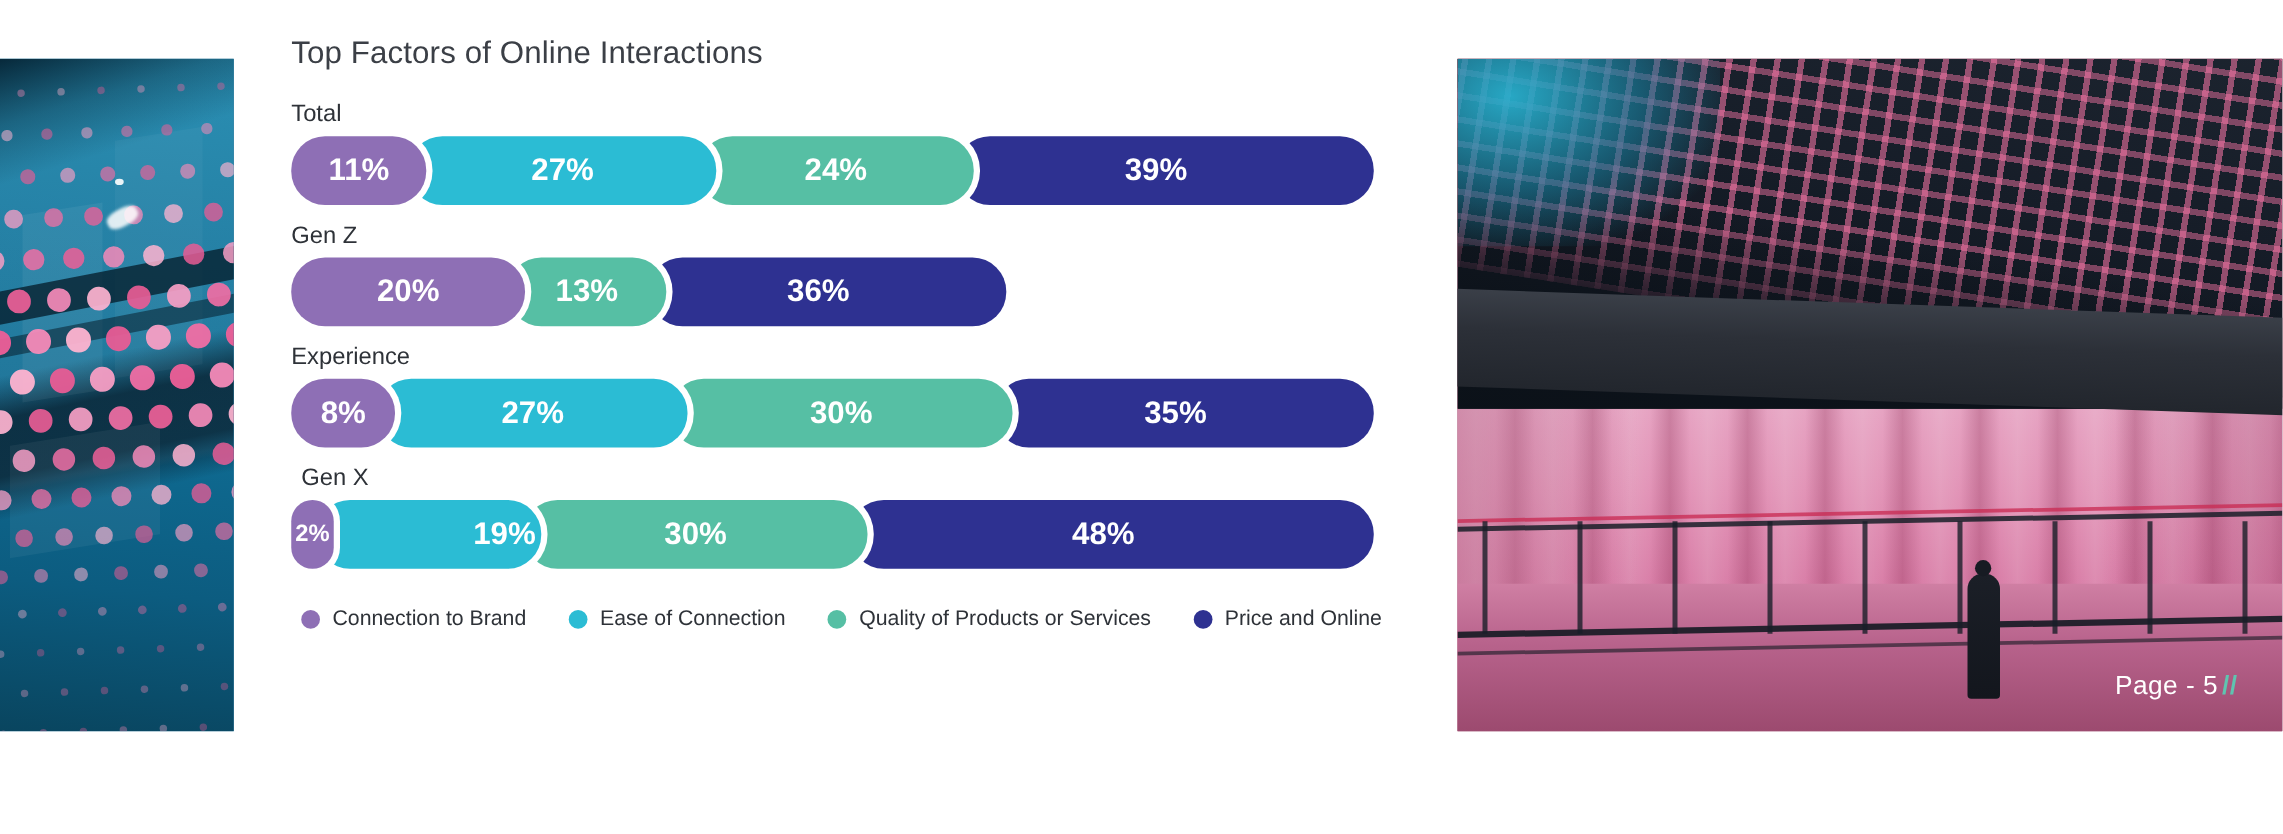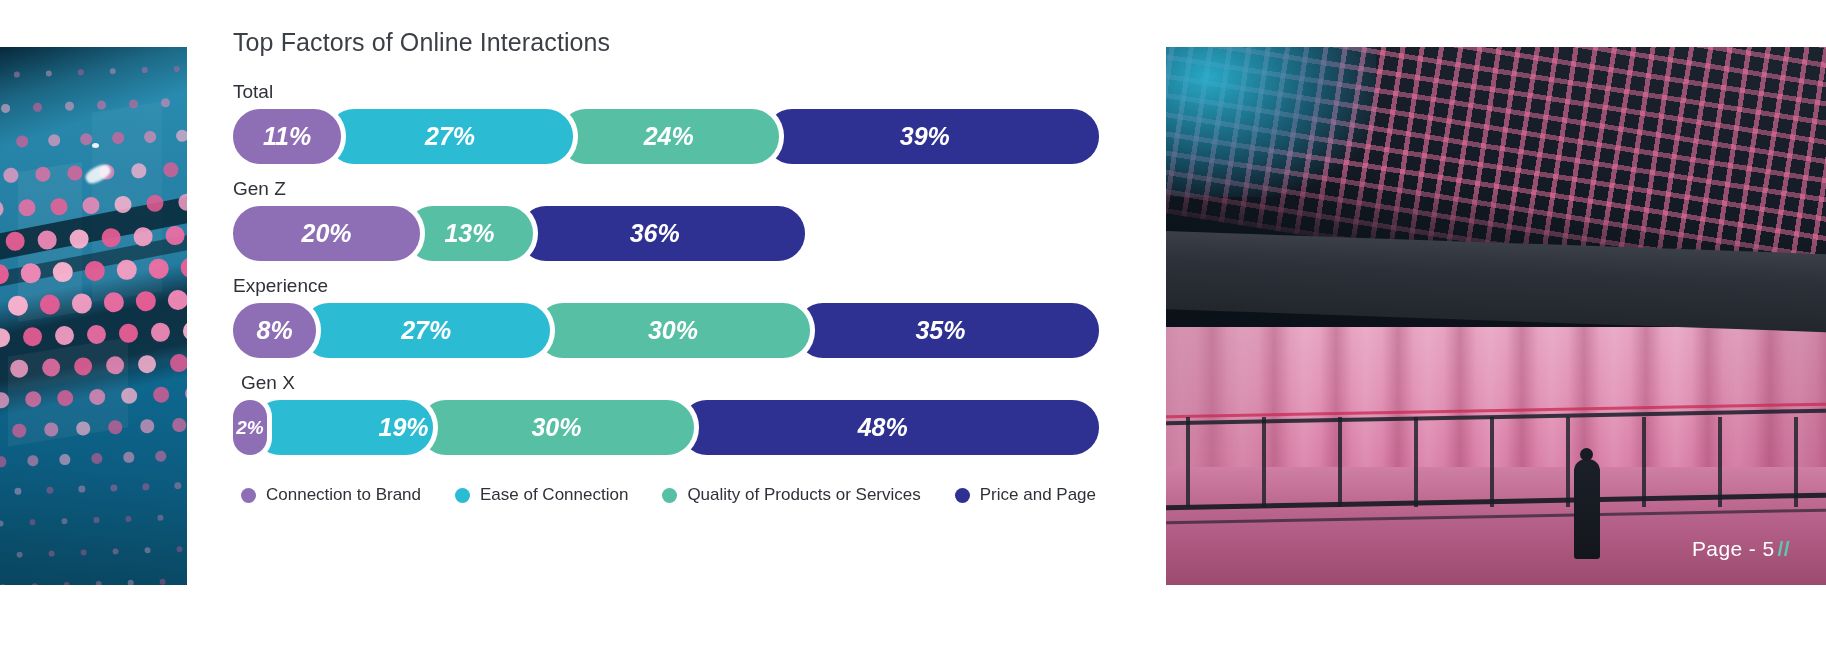--- a/index.html
+++ b/index.html
@@ -254,21 +254,20 @@
   .seg:last-child { margin-right: 0; }
   .seg-1 { background: #8e6fb5; z-index: 4; box-shadow: 0 0 0 5px #ffffff; }
   .seg-2 { background: #2bbcd4; z-index: 3; box-shadow: 0 0 0 5px #ffffff; }
   .seg-3 { background: #56bfa4; z-index: 2; box-shadow: 0 0 0 5px #ffffff; }
   .seg-4 { background: #2e3191; z-index: 1; }
   .seg-val {
     position: relative;
     z-index: 2;
     padding: 0 4px;
     white-space: nowrap;
-    font-style: italic;
   }
   .seg.tiny .seg-val { font-size: 19px; padding: 0; }
   .seg-4 .seg-val { padding-right: 18px; }
 
   
   .legend {
     display: flex;
     align-items: center;
     margin-top: 30px;
     padding-left: 8px;
@@ -495,21 +494,21 @@
         <div class="legend-item">
           <span class="legend-dot" style="background: rgb(43, 188, 212);"></span>
           <span class="legend-text">Ease of Connection</span>
         </div>
         <div class="legend-item">
           <span class="legend-dot" style="background: rgb(86, 191, 164);"></span>
           <span class="legend-text">Quality of Products or Services</span>
         </div>
         <div class="legend-item">
           <span class="legend-dot" style="background: rgb(46, 49, 145);"></span>
-          <span class="legend-text">Price and Page</span>
+          <span class="legend-text">Price and Online</span>
         </div>
       </div>
 
   </div>
 
   <div class="right-image">
     <div class="ri-wall">
       <div class="ri-wall-grad"></div>
     </div>
     <div class="ri-floor"></div>

